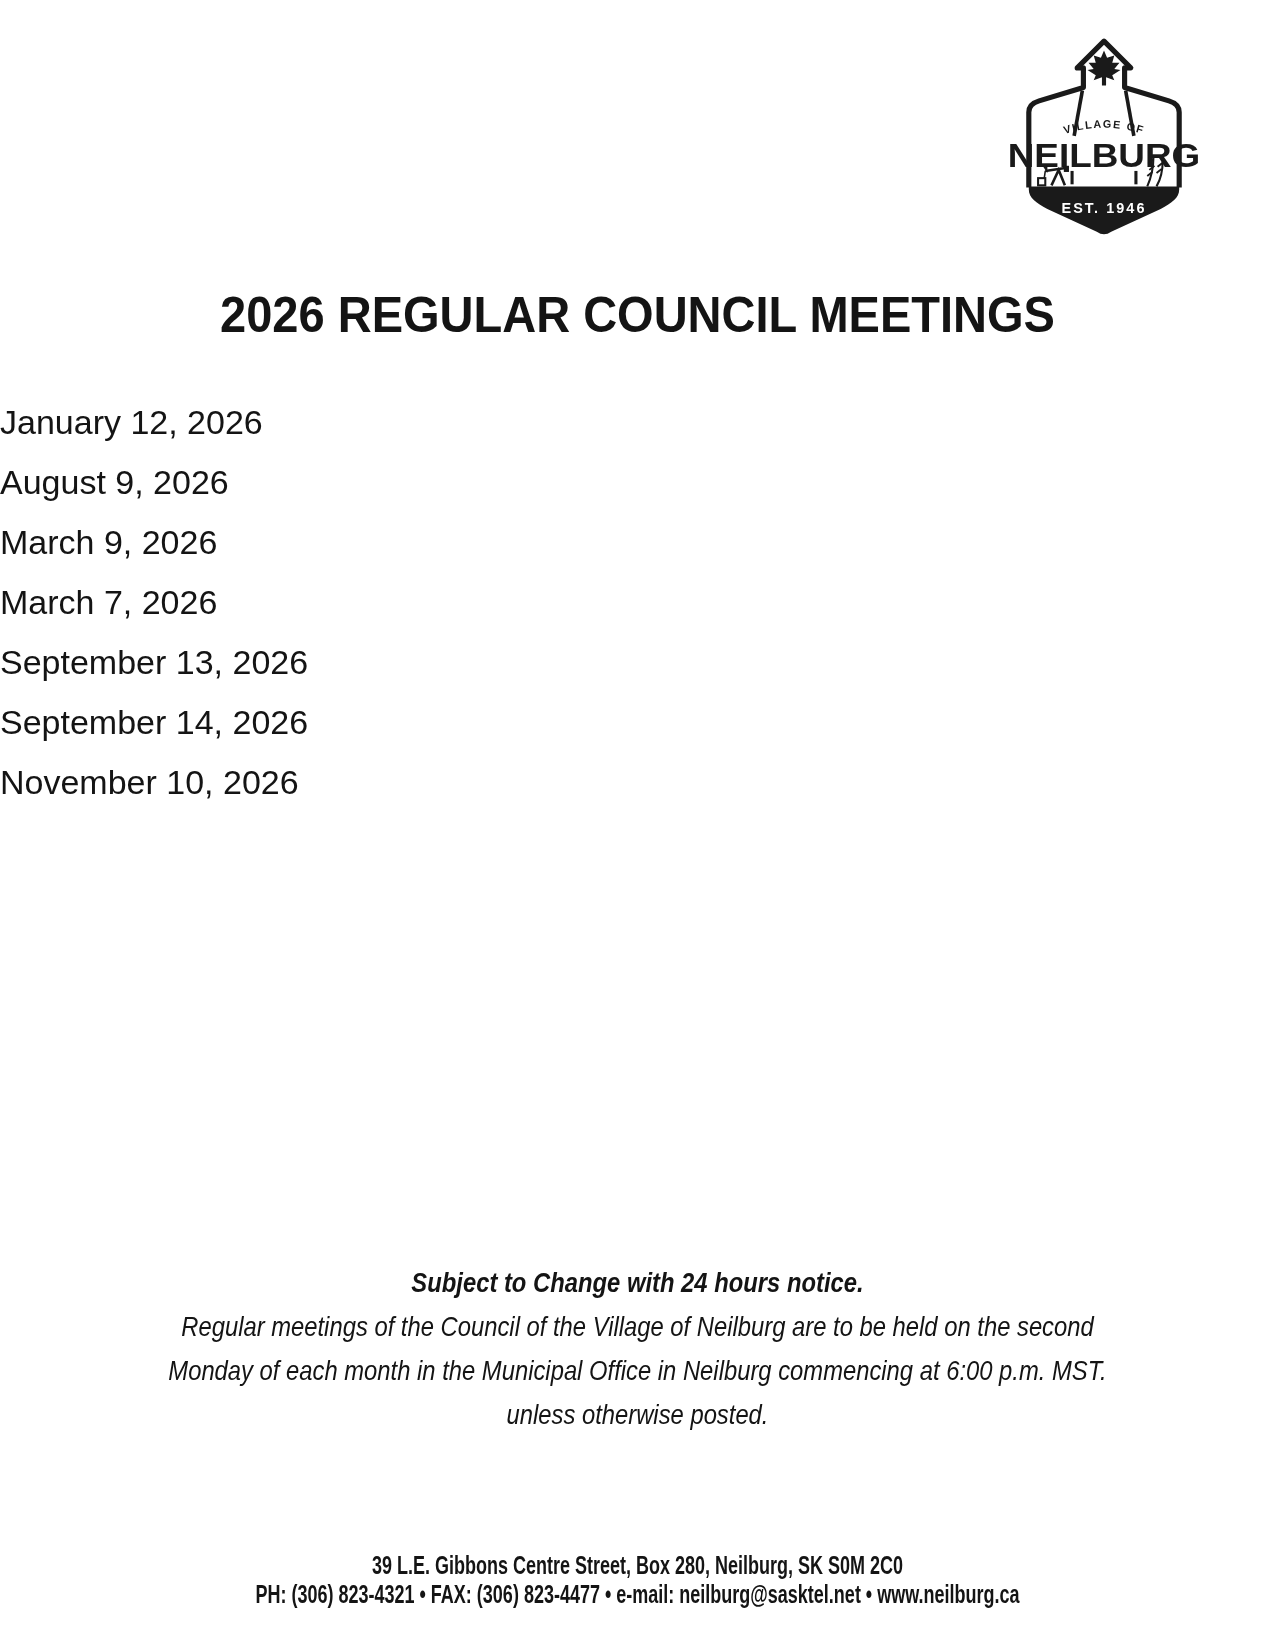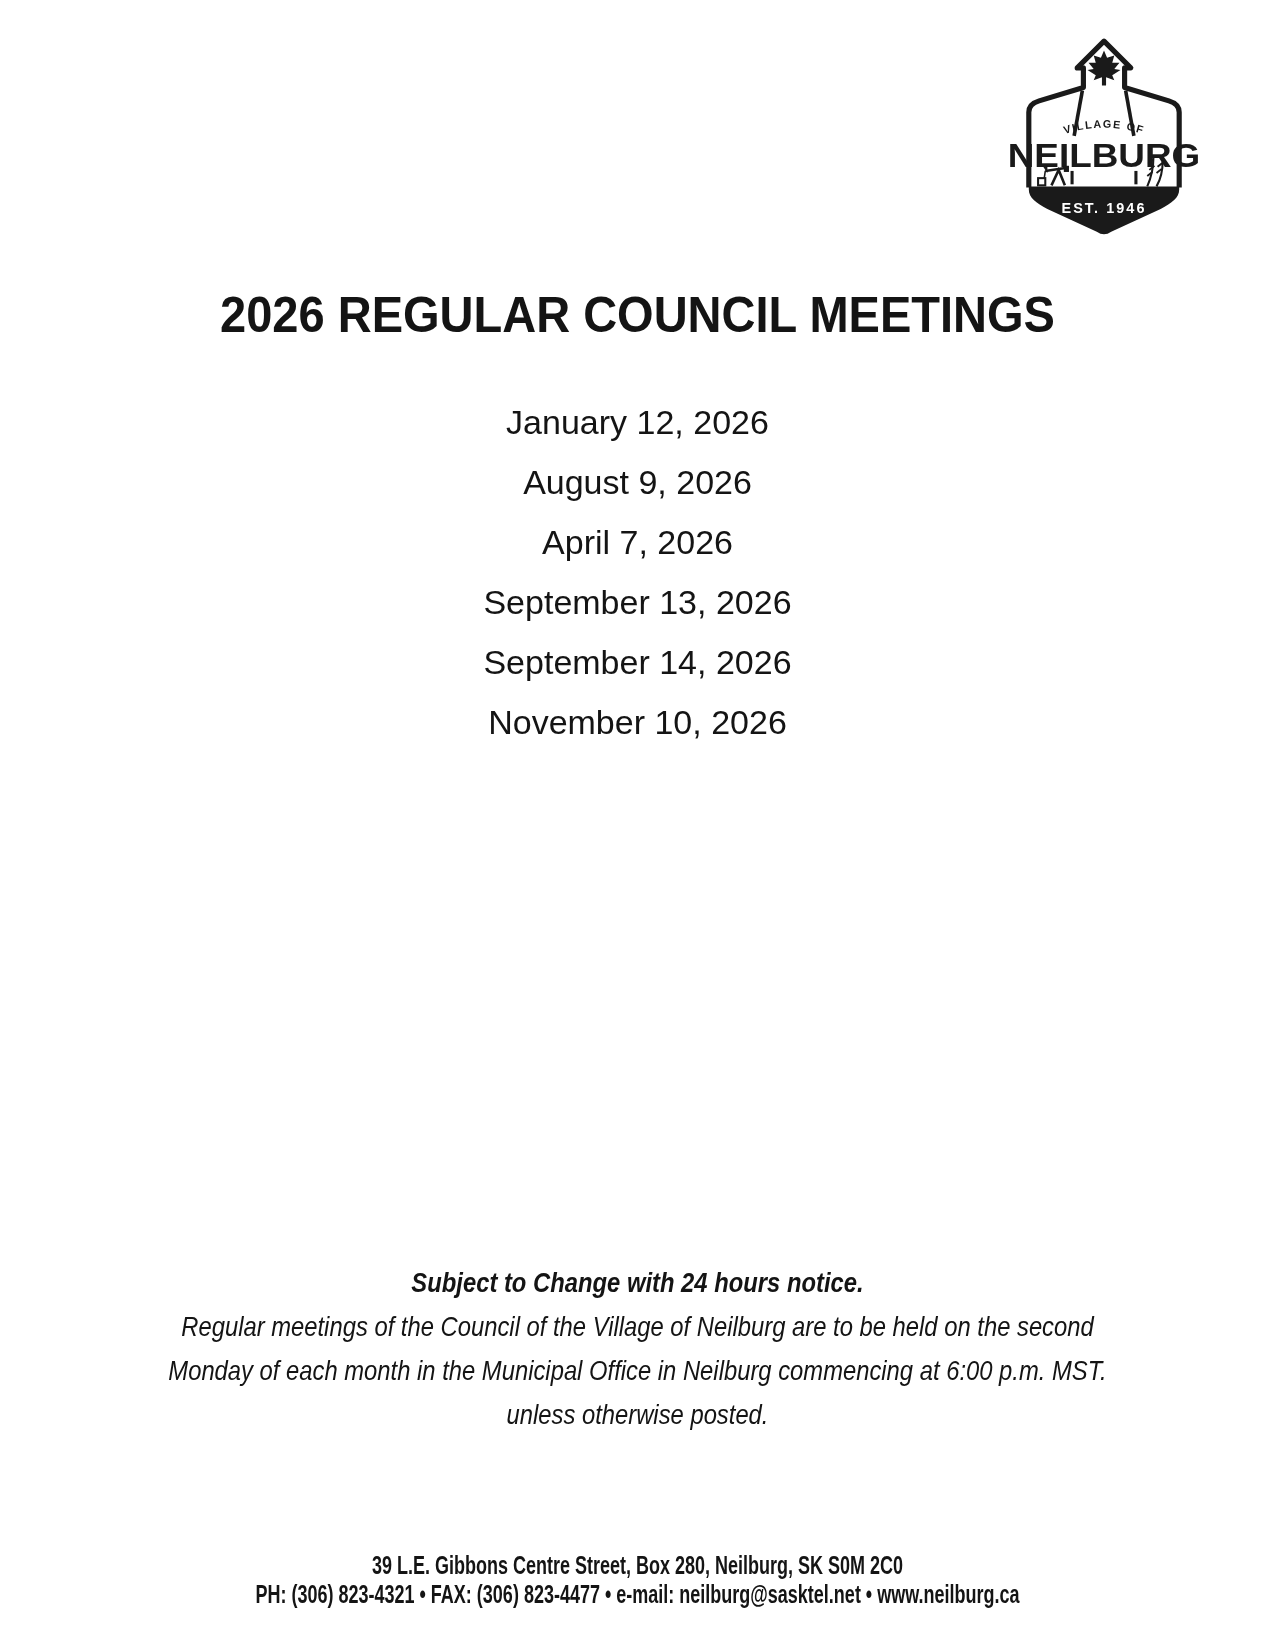--- a/index.html
+++ b/index.html
@@ -14,21 +14,21 @@
   .logo svg{display:block;width:100%;height:100%;overflow:visible}
 
   .title{
     position:absolute;top:289px;left:0;width:100%;margin:0;
     text-align:center;font-size:50px;font-weight:bold;line-height:52px;
     transform:scaleX(0.94);white-space:nowrap;
   }
 
   .dates{
     position:absolute;top:392px;left:0;width:100%;
-    text-align:center;font-size:34px;line-height:60px;
+    text-align:left;font-size:34px;line-height:60px;
   }
   .date-line{white-space:nowrap}
 
   .notice{
     position:absolute;top:1261px;left:0;width:100%;
     text-align:center;font-style:italic;font-size:28px;line-height:44px;
     transform:scaleX(0.85);
   }
   .notice-heading{font-weight:bold}
   .notice-line{white-space:nowrap}
@@ -87,21 +87,22 @@
 
       <text x="95" y="172" text-anchor="middle" font-family="Liberation Sans, sans-serif" font-size="14" font-weight="bold" letter-spacing="2" fill="#ffffff">EST. 1946</text>
     </svg>
   </div>
 
   <h1 class="title">2026 REGULAR COUNCIL MEETINGS</h1>
 
   <div class="dates">
       <div class="date-line">January 12, 2026</div>
       <div class="date-line">August 9, 2026</div>
-      <div class="date-line">April 7, 2026</div>
+      <div class="date-line">March 9, 2026</div>
+      <div class="date-line">March 7, 2026</div>
       <div class="date-line">September 13, 2026</div>
       <div class="date-line">September 14, 2026</div>
       <div class="date-line">November 10, 2026</div>
     </div>
 
   <div class="notice">
     <div class="notice-heading">Subject to Change with 24 hours notice.</div>
     <div>
         <div class="notice-line">Regular meetings of the Council of the Village of Neilburg are to be held on the second</div>
         <div class="notice-line">Monday of each month in the Municipal Office in Neilburg commencing at 6:00 p.m. MST.</div>

